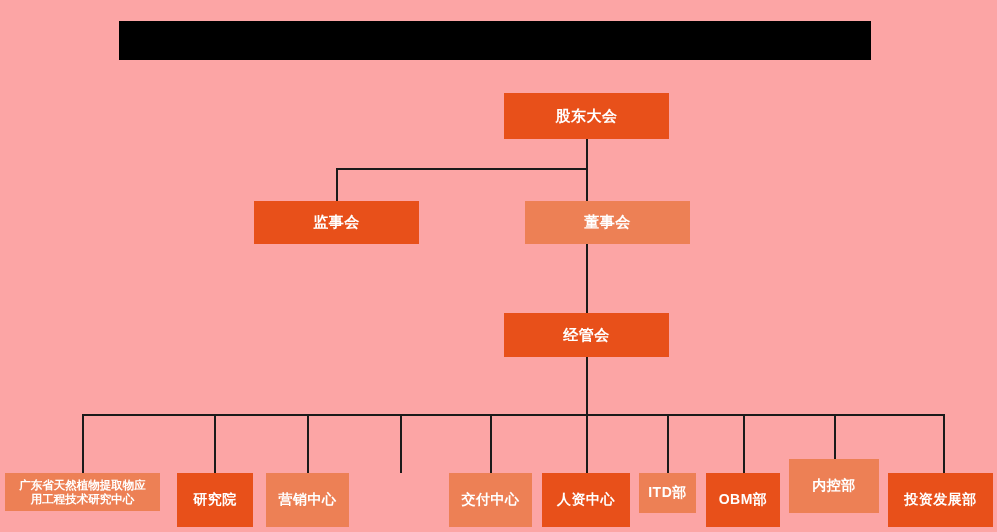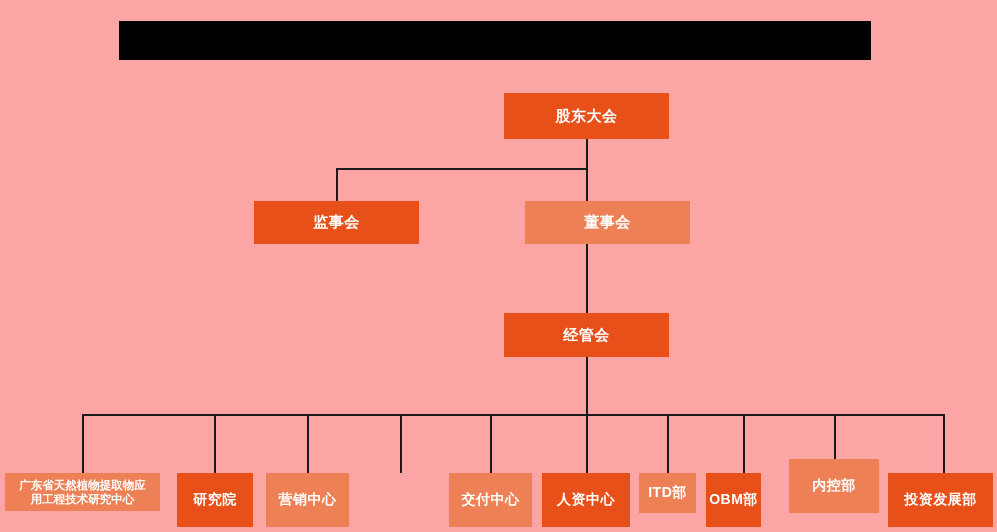--- a/index.html
+++ b/index.html
@@ -106,19 +106,19 @@
 
   <div class="node light node-leaf" style="left:266px; top:473px; width:83px; height:54px;">营销中心</div>
 
 
   <div class="node light node-leaf" style="left:449px; top:473px; width:83px; height:54px;">交付中心</div>
 
   <div class="node dark node-leaf" style="left:542px; top:473px; width:88px; height:54px;">人资中心</div>
 
   <div class="node light node-leaf" style="left:639px; top:473px; width:57px; height:40px;">ITD部</div>
 
-  <div class="node dark node-leaf" style="left:706px; top:473px; width:55px; height:54px;">OBM部</div>
+  <div class="node dark node-leaf" style="left:706px; top:473px; width:74px; height:54px;">OBM部</div>
 
   <div class="node light node-leaf" style="left:789px; top:459px; width:90px; height:54px;">内控部</div>
 
   <div class="node dark node-leaf" style="left:888px; top:473px; width:105px; height:54px;">投资发展部</div>
 
 </div>
 
 </body></html>

